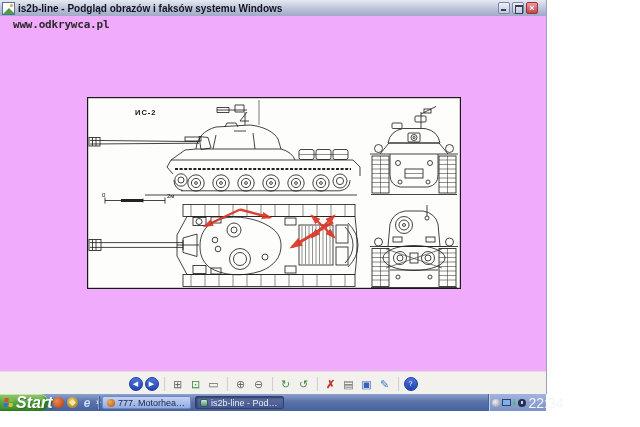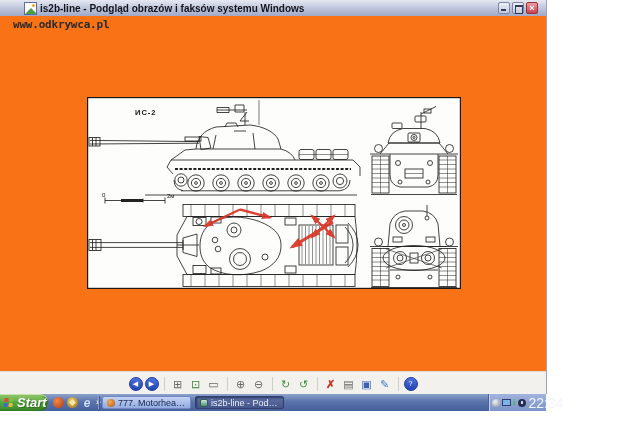--- a/index.html
+++ b/index.html
@@ -3,35 +3,35 @@
 <meta charset="utf-8">
 <style>
   html,body{margin:0;padding:0;}
   body{font-family:"Liberation Sans",sans-serif;}
   .stage{position:relative;width:640px;height:427px;background:#ffffff;overflow:hidden;}
   .abs{position:absolute;}
 
   
   .window{left:0;top:0;width:546px;height:394px;background:#ebeae7;border-right:1px solid #9aa2bd;}
   .titlebar{left:0;top:0;right:0;height:16px;display:flex;align-items:center;
-    background:linear-gradient(#e6e9f2,#bcc3da 55%,#9fa9c6);border-bottom:1px solid #8d96b5;padding-left:22px;}
+    background:linear-gradient(#e6e9f2,#bcc3da 55%,#9fa9c6);border-bottom:1px solid #8d96b5;}
   .app-ico{width:11px;height:11px;margin:0 3px 0 2px;background:#fdfdfd;border:1px solid #5a6ea0;position:relative;overflow:hidden;}
   .app-ico:before{content:"";position:absolute;left:0;bottom:0;width:0;height:0;border-left:6px solid transparent;border-right:6px solid transparent;border-bottom:6px solid #4d9e44;}
   .app-ico:after{content:"";position:absolute;right:1px;top:1px;width:3px;height:3px;border-radius:50%;background:#e8a33c;}
   .title{flex:1;font-size:10px;font-weight:bold;color:#14141f;white-space:nowrap;overflow:hidden;}
   .winbtns{display:flex;gap:2px;margin-right:8px;}
   .wbtn{width:12px;height:12px;border-radius:2px;border:1px solid #7d86a6;box-sizing:border-box;
     background:linear-gradient(#eef0f7,#c3c9dd);position:relative;}
   .wbtn.min:after{content:"";position:absolute;left:2px;bottom:2px;width:5px;height:2px;background:#353c58;}
   .wbtn.max:after{content:"";position:absolute;left:2px;top:2px;width:6px;height:6px;border:1px solid #353c58;border-top-width:2px;}
   .wbtn.close{background:linear-gradient(#eb9aa0,#c4454f);border-color:#9c3038;color:#fff;
     font-size:9px;line-height:10px;text-align:center;font-weight:bold;}
 
   
-  .photo{left:0;top:16px;width:546px;height:355px;background:#f97316;}
+  .photo{left:0;top:16px;width:546px;height:355px;background:#f0abfc;}
   .watermark{left:13px;top:2px;font-family:"DejaVu Sans Mono",monospace;font-weight:bold;
     font-size:11px;letter-spacing:-0.2px;color:#2b2b2b;}
   svg.blueprint{position:absolute;left:87px;top:81px;}
 
   
   .vtoolbar{left:0;top:371px;width:546px;height:23px;background:#f2f1ee;border-top:1px solid #dddcd6;
     display:flex;align-items:center;justify-content:center;gap:2px;}
   .tbtn{width:16px;height:16px;display:flex;align-items:center;justify-content:center;
     font-size:11px;line-height:16px;color:#6a6a66;}
   .tbtn.round{width:14px;height:14px;border-radius:50%;background:linear-gradient(#4f71dd,#2246b4);
@@ -49,21 +49,21 @@
     background:linear-gradient(#9acb72,#52a23c 55%,#3f8f2d);
     box-shadow:inset 0 1px 0 #c4e5a8, inset -2px -1px 3px #2c6e1e;
     display:flex;align-items:center;gap:3px;padding-left:4px;box-sizing:border-box;}
   .startflag{width:10px;height:10px;display:grid;grid-template-columns:4px 4px;grid-template-rows:4px 4px;
     gap:1px;transform:skewX(-8deg);}
   .startflag i{border-radius:1px;}
   .startflag i:nth-child(1){background:#e04a3a;}
   .startflag i:nth-child(2){background:#7cc043;}
   .startflag i:nth-child(3){background:#3a6cd8;}
   .startflag i:nth-child(4){background:#e8b83a;}
-  .startlabel{color:#fff;font-weight:bold;font-style:italic;font-size:13px;text-shadow:1px 1px 1px #2d6a20;}
+  .startlabel{color:#fff;font-weight:bold;font-style:italic;font-size:16px;text-shadow:1px 1px 1px #2d6a20;}
   .qlaunch{left:50px;top:0;height:17px;display:flex;align-items:center;gap:3px;padding:0 3px;}
   .ql-ico{width:11px;height:11px;border-radius:50%;}
   .ql-winamp{background:radial-gradient(circle at 35% 35%,#f08a4a,#b33a10);}
   .ql-badge{background:radial-gradient(circle at 40% 35%,#f0cc6a,#9a6d16);position:relative;}
   .ql-badge:after{content:"";position:absolute;left:3px;top:3px;width:5px;height:5px;background:#f6e6a8;transform:rotate(45deg);}
   .ql-ie{width:12px;height:12px;border-radius:0;background:none;color:#bcd6f2;font-weight:bold;font-style:italic;
     font-size:12px;line-height:12px;text-align:center;color:#cfe2fa;text-shadow:0 0 1px #2c55a8;}
   .chev{color:#e6ecf8;font-size:9px;font-weight:bold;line-height:17px;}
   .tb-div{left:98px;top:2px;width:1px;height:13px;background:#8ea3cf;box-shadow:1px 0 0 #3f578f;}
   .taskbtns{left:102px;top:2px;display:flex;gap:4px;}

